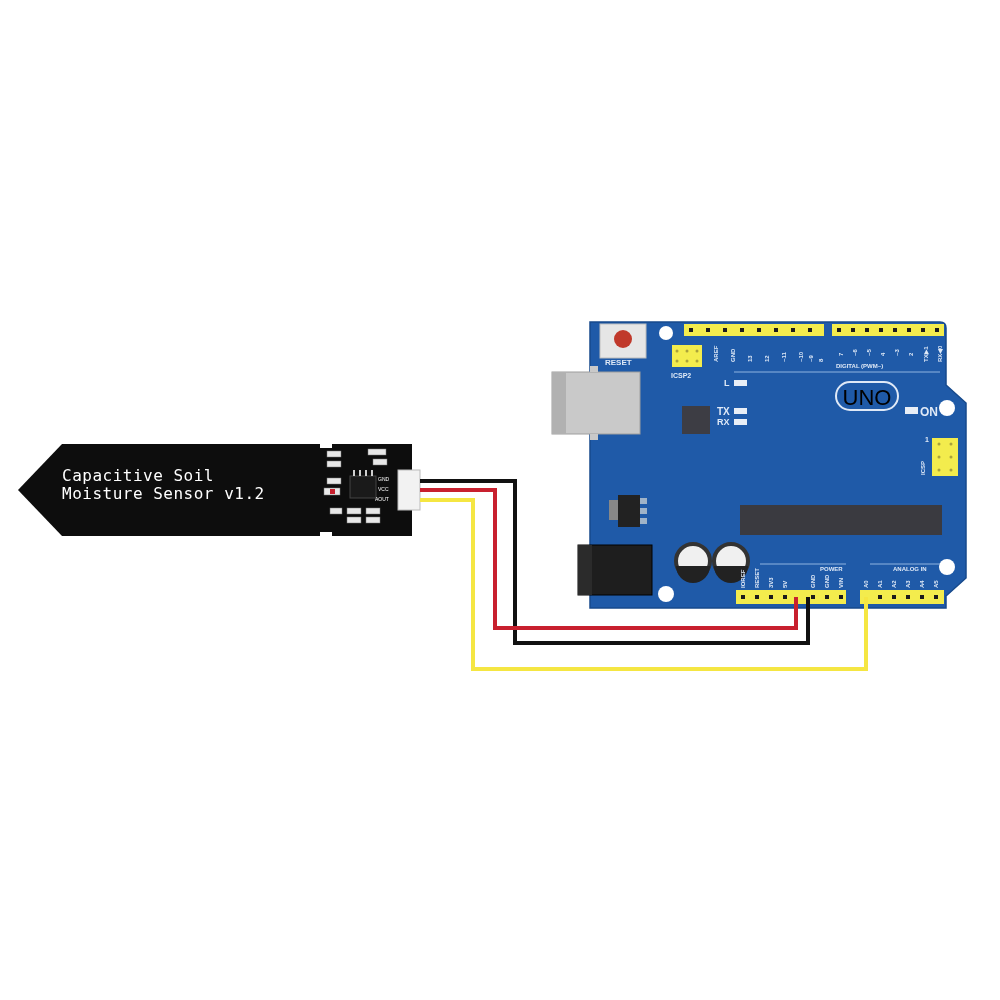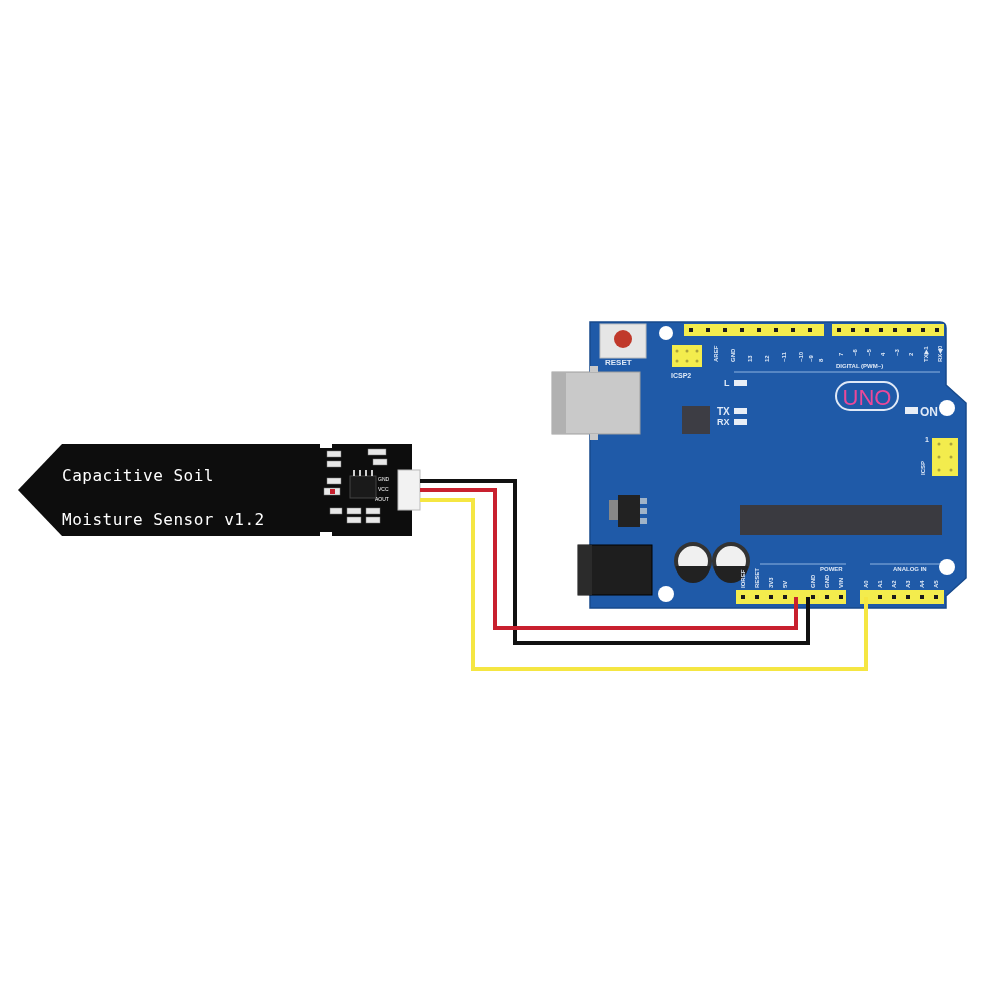--- a/index.html
+++ b/index.html
@@ -2,21 +2,21 @@
 <html><head>
 <meta charset="utf-8">
 <style>
   html, body { margin:0; padding:0; background:#ffffff; }
   body { width:1000px; height:1000px; position:relative; overflow:hidden; font-family:"DejaVu Sans", sans-serif; }
   #stage { position:absolute; left:0; top:0; width:1000px; height:1000px; }
   .sensor-text { position:absolute; left:62px; color:#ffffff; font-family:"DejaVu Sans Mono", monospace; font-size:16px; letter-spacing:0.5px; white-space:nowrap; }
   .pcb-label { position:absolute; color:#dfe9f7; font-family:"Liberation Sans", sans-serif; font-weight:bold; white-space:nowrap; }
   .pin-label { position:absolute; color:#dfe9f7; font-family:"Liberation Sans", sans-serif; font-size:6px; font-weight:bold; transform:rotate(-90deg); transform-origin:left top; white-space:nowrap; }
   .silk-small { position:absolute; color:#ffffff; font-family:"Liberation Sans", sans-serif; font-size:5px; white-space:nowrap; }
-  .uno-badge { position:absolute; left:835px; top:381px; width:64px; height:30px; border:2px solid #dfe9f7; border-radius:16px; color:#ec4899; font-family:"Liberation Sans", sans-serif; font-size:22px; text-align:center; line-height:30px; box-sizing:border-box; }
+  .uno-badge { position:absolute; left:835px; top:381px; width:64px; height:30px; border:2px solid #dfe9f7; border-radius:16px; color:#000000; font-family:"Liberation Sans", sans-serif; font-size:22px; text-align:center; line-height:30px; box-sizing:border-box; }
 </style>
 </head>
 <body>
 
 <div id="stage">
 
   <svg width="1000" height="1000" style="position:absolute;left:0;top:0">
 
     <g>
       <polygon points="18,490 62,444 412,444 412,536 62,536" fill="#0d0d0d"></polygon>
@@ -170,21 +170,21 @@
     </g>
 
     <g fill="none" stroke-width="4" stroke-linejoin="miter">
       <polyline points="420,481 515,481 515,643 808,643 808,597" stroke="#111111"></polyline>
       <polyline points="420,490 495,490 495,628 796,628 796,597" stroke="#c8202e"></polyline>
       <polyline points="420,500 473,500 473,669 866,669 866,597" stroke="#f5e642"></polyline>
     </g>
   </svg>
 
   <div class="sensor-text" style="top:466px">Capacitive Soil</div>
-  <div class="sensor-text" style="top:510px">Moisture Sensor v1.2</div>
+  <div class="sensor-text" style="top:484px">Moisture Sensor v1.2</div>
 
   <div class="silk-small" style="left:378px;top:476px">GND</div>
   <div class="silk-small" style="left:378px;top:486px">VCC</div>
   <div class="silk-small" style="left:375px;top:496px">AOUT</div>
 
   <div class="pcb-label" style="left:605px;top:358px;font-size:8px">RESET</div>
   <div class="pcb-label" style="left:671px;top:372px;font-size:7px">ICSP2</div>
   <div class="uno-badge">UNO</div>
 
   <div class="pcb-label" style="left:724px;top:378px;font-size:9px">L</div>

